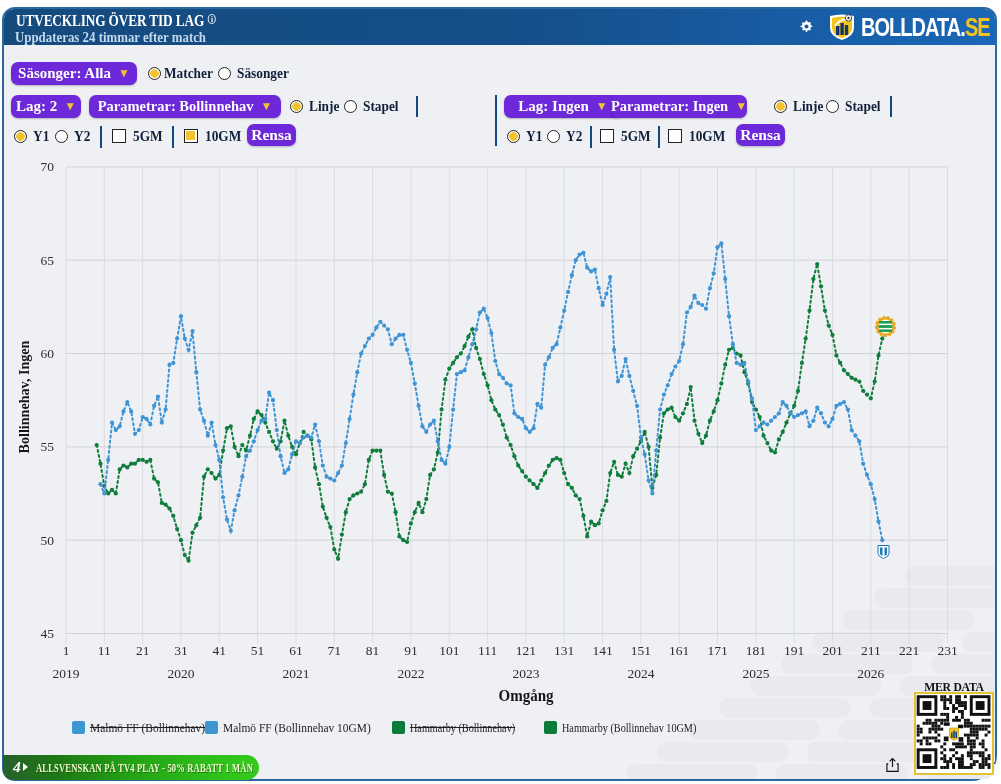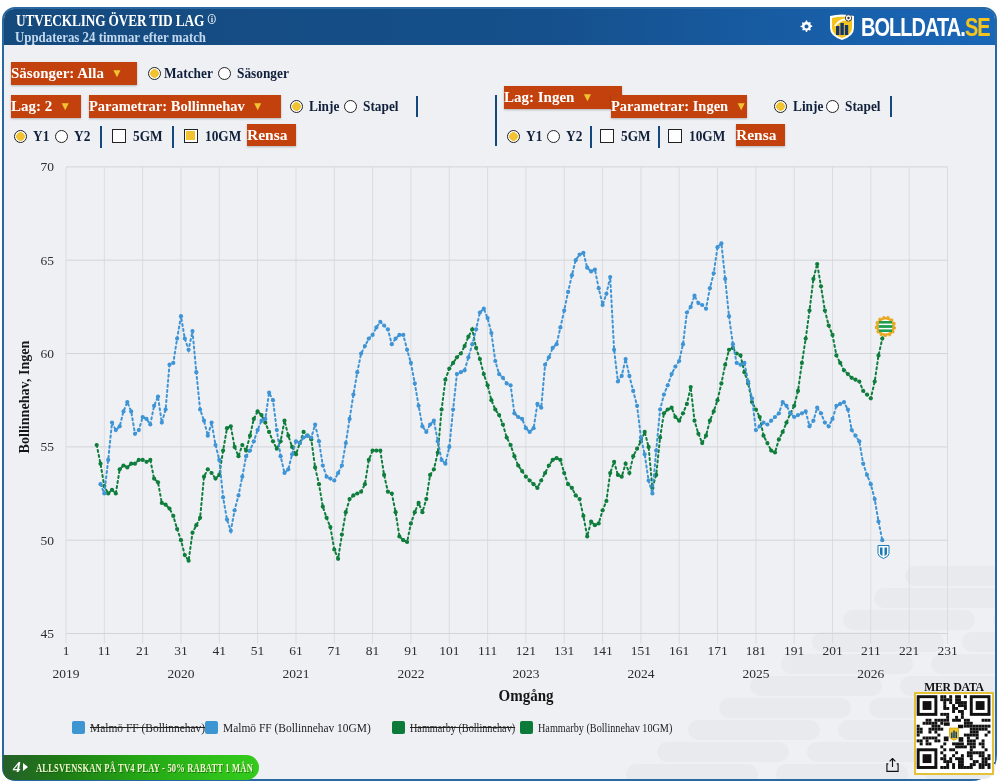--- a/index.html
+++ b/index.html
@@ -8,22 +8,22 @@
  background:linear-gradient(90deg,#154a7d 0%,#15508c 55%,#1a67b8 100%)}
 .t1{position:absolute;left:16px;top:11px;font-size:17px;font-weight:bold;color:#fff;
  letter-spacing:-.2px;white-space:nowrap;transform:scaleX(.783);transform-origin:left}
 .t2{position:absolute;left:15px;top:28px;font-size:15.5px;font-weight:bold;color:#c3d9ee;
  white-space:nowrap;transform:scaleX(.83);transform-origin:left}
 .info{display:inline-block;vertical-align:4px;font-size:9px;font-weight:bold;margin-left:5px;
  width:10px;height:10px;border:1px solid #fff;border-radius:50%;text-align:center;line-height:9px}
 .logo{position:absolute;top:12px;left:861px;font-family:"Liberation Sans",sans-serif;font-weight:bold;
  font-size:25px;color:#fff;letter-spacing:-1.2px;transform:scale(.8,1.04);transform-origin:left top;white-space:nowrap}
 .logo b{color:#f2c41d}
-.btn{position:absolute;height:23px;background:#c2410c;border-radius:0;color:#fff;font-weight:bold;
- font-size:15px;text-align:left;line-height:22px;box-shadow:0 1px 2px rgba(0,0,0,.25);white-space:nowrap}
+.btn{position:absolute;height:23px;background:#6d28d9;border-radius:7px;color:#fff;font-weight:bold;
+ font-size:15px;text-align:center;line-height:22px;box-shadow:0 1px 2px rgba(0,0,0,.25);white-space:nowrap}
 .btn i{font-style:normal;color:#f0c330;font-size:12px;margin-left:7px;vertical-align:1px}
 .lbl{position:absolute;font-size:14.5px;font-weight:bold;color:#10203a;white-space:nowrap;
  transform:scaleX(.92);transform-origin:left}
 .radio{position:absolute;width:13px;height:13px;border:1.5px solid #222;border-radius:50%;background:#fff}
 .radio.on{background:radial-gradient(circle,#f2c230 0 52%,#fff 58%)}
 .chk{position:absolute;width:14px;height:14px;border:1.5px solid #222;background:#fff}
 .chk.on::after{content:"";position:absolute;left:1.2px;top:1.2px;width:8.6px;height:8.6px;background:#f2c230}
 .sep{position:absolute;width:2px;background:#12487d}
 .leg{position:absolute;top:720px;height:14px;font-size:13px;color:#222;white-space:nowrap}
 .leg .tx{display:inline-block;transform:scaleX(.88);transform-origin:left}
@@ -89,21 +89,21 @@
 <div class="sep" style="left:100px;top:126px;height:22px"></div>
 <div class="chk" style="left:112px;top:129px"></div>
 <div class="lbl" style="left:133px;top:128px">5GM</div>
 <div class="sep" style="left:172px;top:126px;height:22px"></div>
 <div class="chk on" style="left:184px;top:129px"></div>
 <div class="lbl" style="left:205px;top:128px">10GM</div>
 <div class="btn" style="left:247px;top:124px;width:49px;height:22px;font-size:15.5px;line-height:21px">Rensa</div>
 
 <div class="sep" style="left:495px;top:95px;height:51px"></div>
 
-<div class="btn" style="left:504px;top:86px;width:118px">Lag: Ingen<i>▼</i></div>
+<div class="btn" style="left:504px;top:95px;width:118px">Lag: Ingen<i>▼</i></div>
 <div class="btn" style="left:611px;top:95px;width:136px;font-size:14.5px">Parametrar: Ingen<i>▼</i></div>
 <div class="radio on" style="left:774px;top:100px"></div>
 <div class="lbl" style="left:793px;top:98px">Linje</div>
 <div class="radio" style="left:826px;top:100px"></div>
 <div class="lbl" style="left:845px;top:98px">Stapel</div>
 <div class="sep" style="left:890px;top:96px;height:21px"></div>
 
 <div class="radio on" style="left:507px;top:130px"></div>
 <div class="lbl" style="left:526px;top:128px">Y1</div>
 <div class="radio" style="left:547px;top:130px"></div>
@@ -656,21 +656,21 @@
 </g>
 </g>
   </svg>
 
 <div class="ytitle">Bollinnehav, Ingen</div>
 <div class="xtitle">Omgång</div>
 
 <div class="leg" style="left:72px"><span class="sq" style="background:#3d96d2"></span><span class="tx strike">Malmö FF (Bollinnehav)</span></div>
 <div class="leg" style="left:205px"><span class="sq" style="background:#3d96d2"></span><span class="tx">Malmö FF (Bollinnehav 10GM)</span></div>
 <div class="leg" style="left:392px"><span class="sq" style="background:#0c7a38"></span><span class="tx2 strike">Hammarby (Bollinnehav)</span></div>
-<div class="leg" style="left:520px"><span class="sq" style="background:#0c7a38"></span><span class="tx2">Hammarby (Bollinnehav 10GM)</span></div>
+<div class="leg" style="left:544px"><span class="sq" style="background:#0c7a38"></span><span class="tx2">Hammarby (Bollinnehav 10GM)</span></div>
 
 <div class="merdata">MER DATA</div>
 <svg width="80" height="83" viewBox="0 0 80 83" style="position:absolute;left:914px;top:692px">
 <rect x="1" y="1" width="78" height="81" fill="#fff" stroke="#e3c235" stroke-width="2"></rect>
 <g fill="#111" transform="translate(2.7,3.2)">
       <rect x="0.0" y="0.0" width="20.650000000000002" height="20.650000000000002"></rect>
       <rect x="2.95" y="2.95" width="14.75" height="14.75" fill="#fff"></rect>
       <rect x="5.9" y="5.9" width="8.850000000000001" height="8.850000000000001"></rect>
       <rect x="53.1" y="0.0" width="20.650000000000002" height="20.650000000000002"></rect>
       <rect x="56.050000000000004" y="2.95" width="14.75" height="14.75" fill="#fff"></rect>

